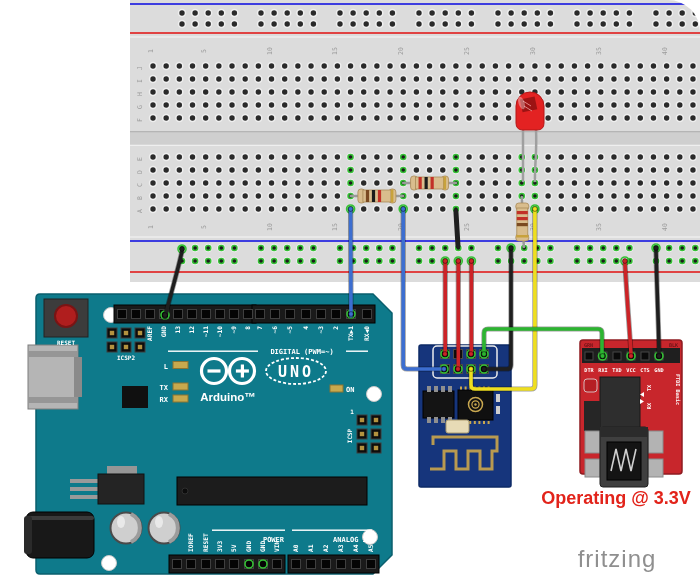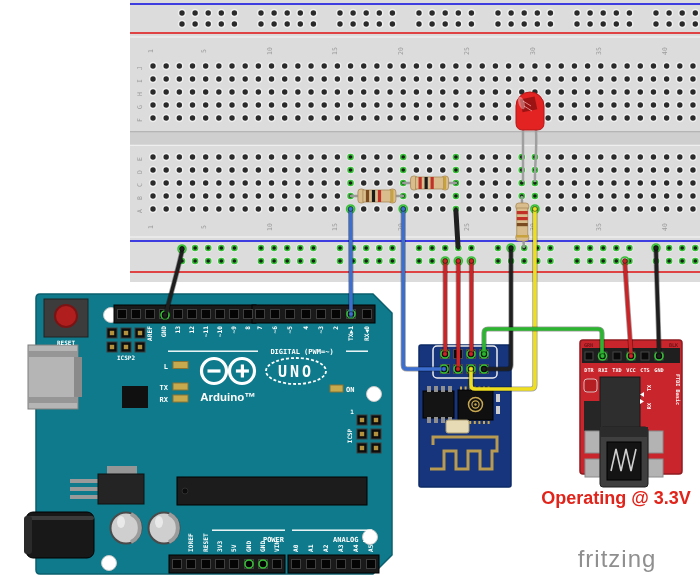--- a/index.html
+++ b/index.html
@@ -1,16 +1,16 @@
 <!DOCTYPE html>
 <html><head>
 <meta charset="utf-8">
 <style>
   html,body{margin:0;padding:0;background:#ffffff;}
-  .stage{position:relative;width:700px;height:588px;background:#fff;overflow:hidden;}
+  .stage{position:relative;width:700px;height:588px;background:#fff;overflow:hidden;border-radius:32px;}
   svg{display:block;}
   text{font-family:"DejaVu Sans Mono","Liberation Mono",monospace;}
   .bb-lbl{font-size:6.5px;fill:#9b9b9b;}
   .t-w{fill:#ffffff;font-weight:bold;}
   .pin-lbl{font-size:6.2px;}
   .cap{font-size:7px;}
   .tiny{font-size:6px;}
   .ftdi-lbl{font-size:5.2px;}
   .ftdi-top{font-size:5px;fill:#6e1318;font-weight:bold;}
   .brand{font-family:"Liberation Sans",sans-serif;font-size:11.5px;font-weight:bold;fill:#fff;}

